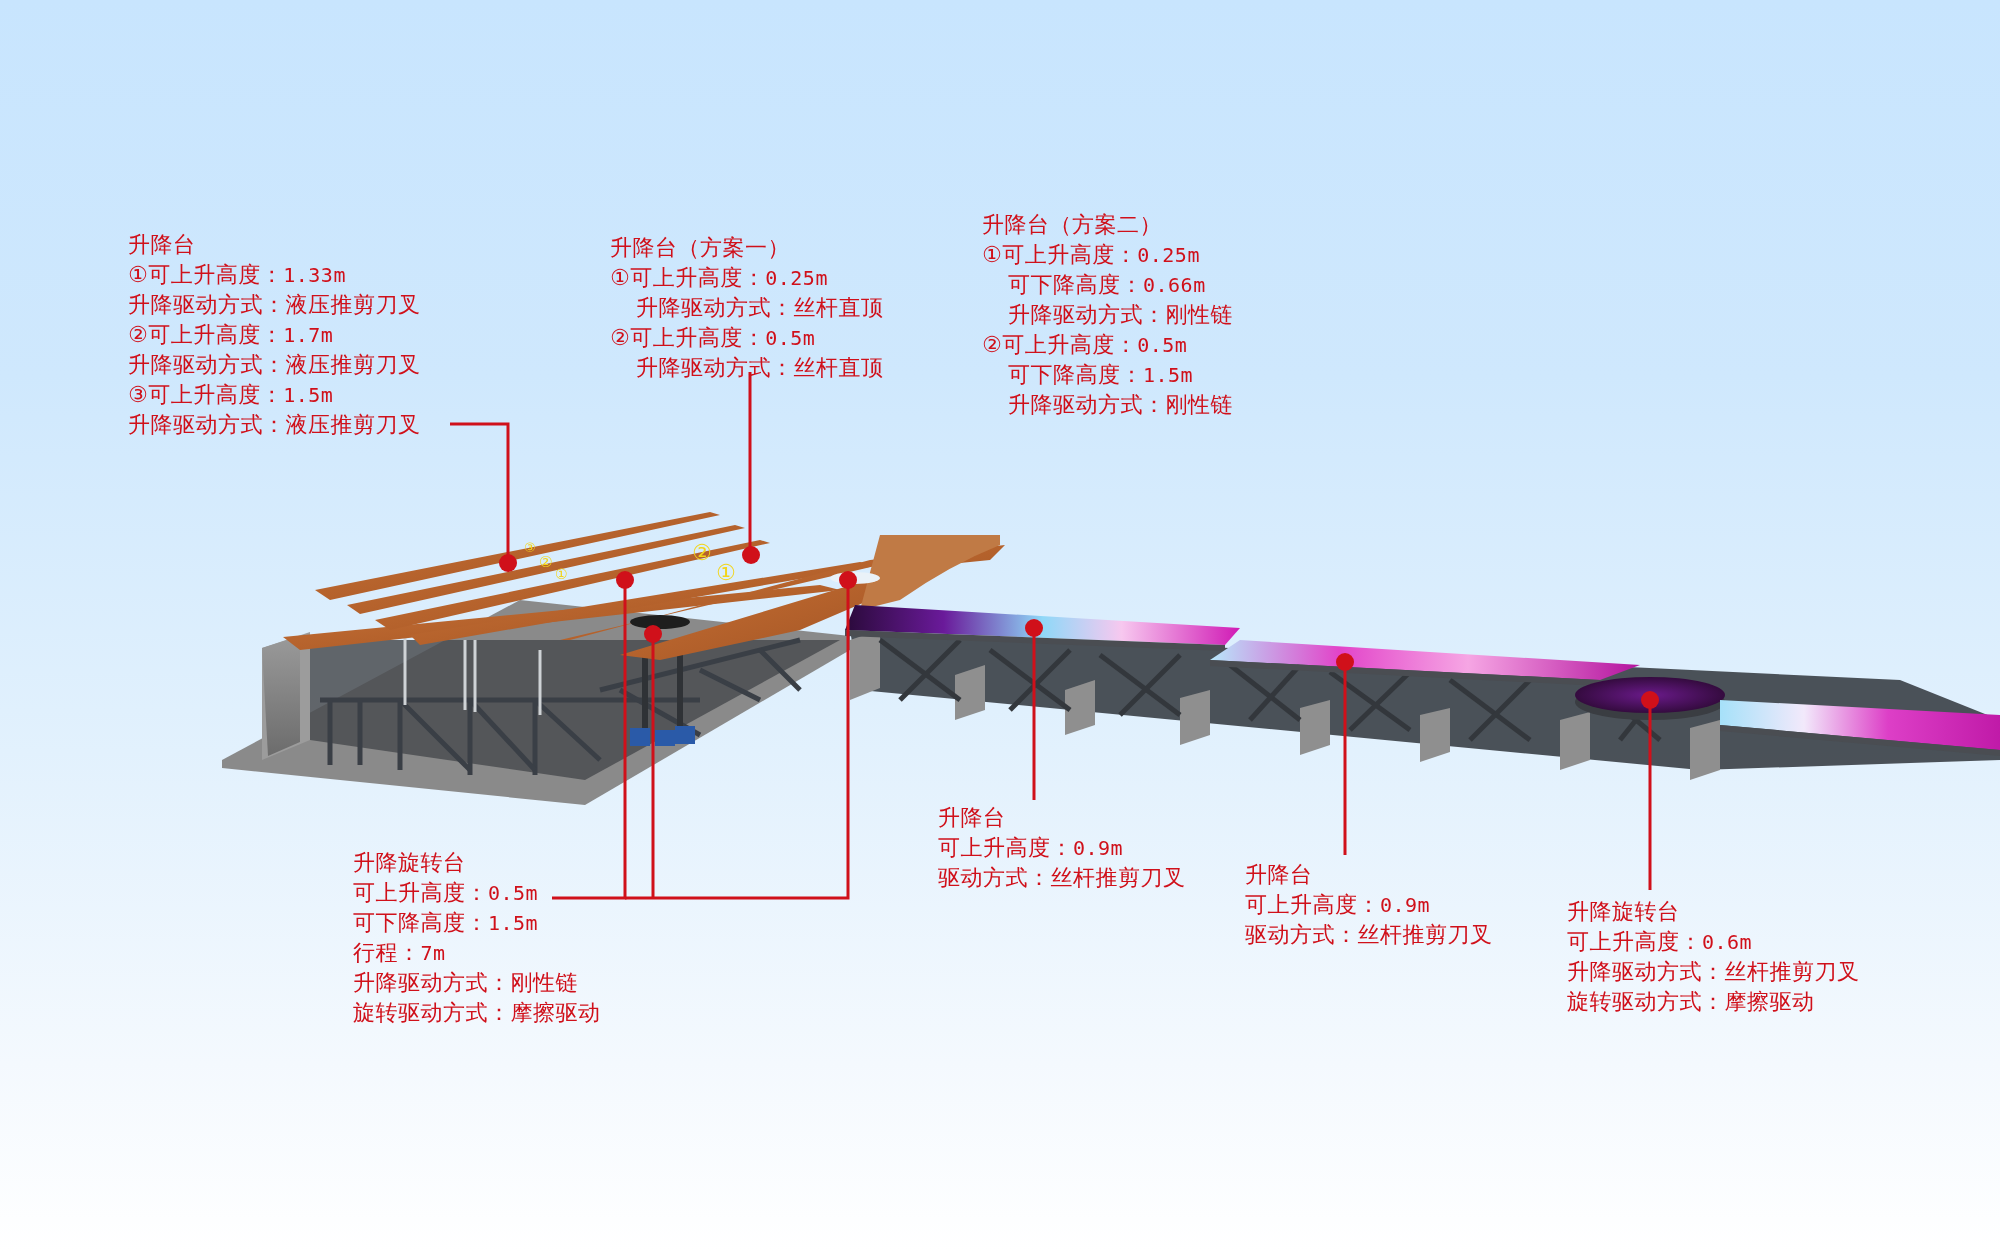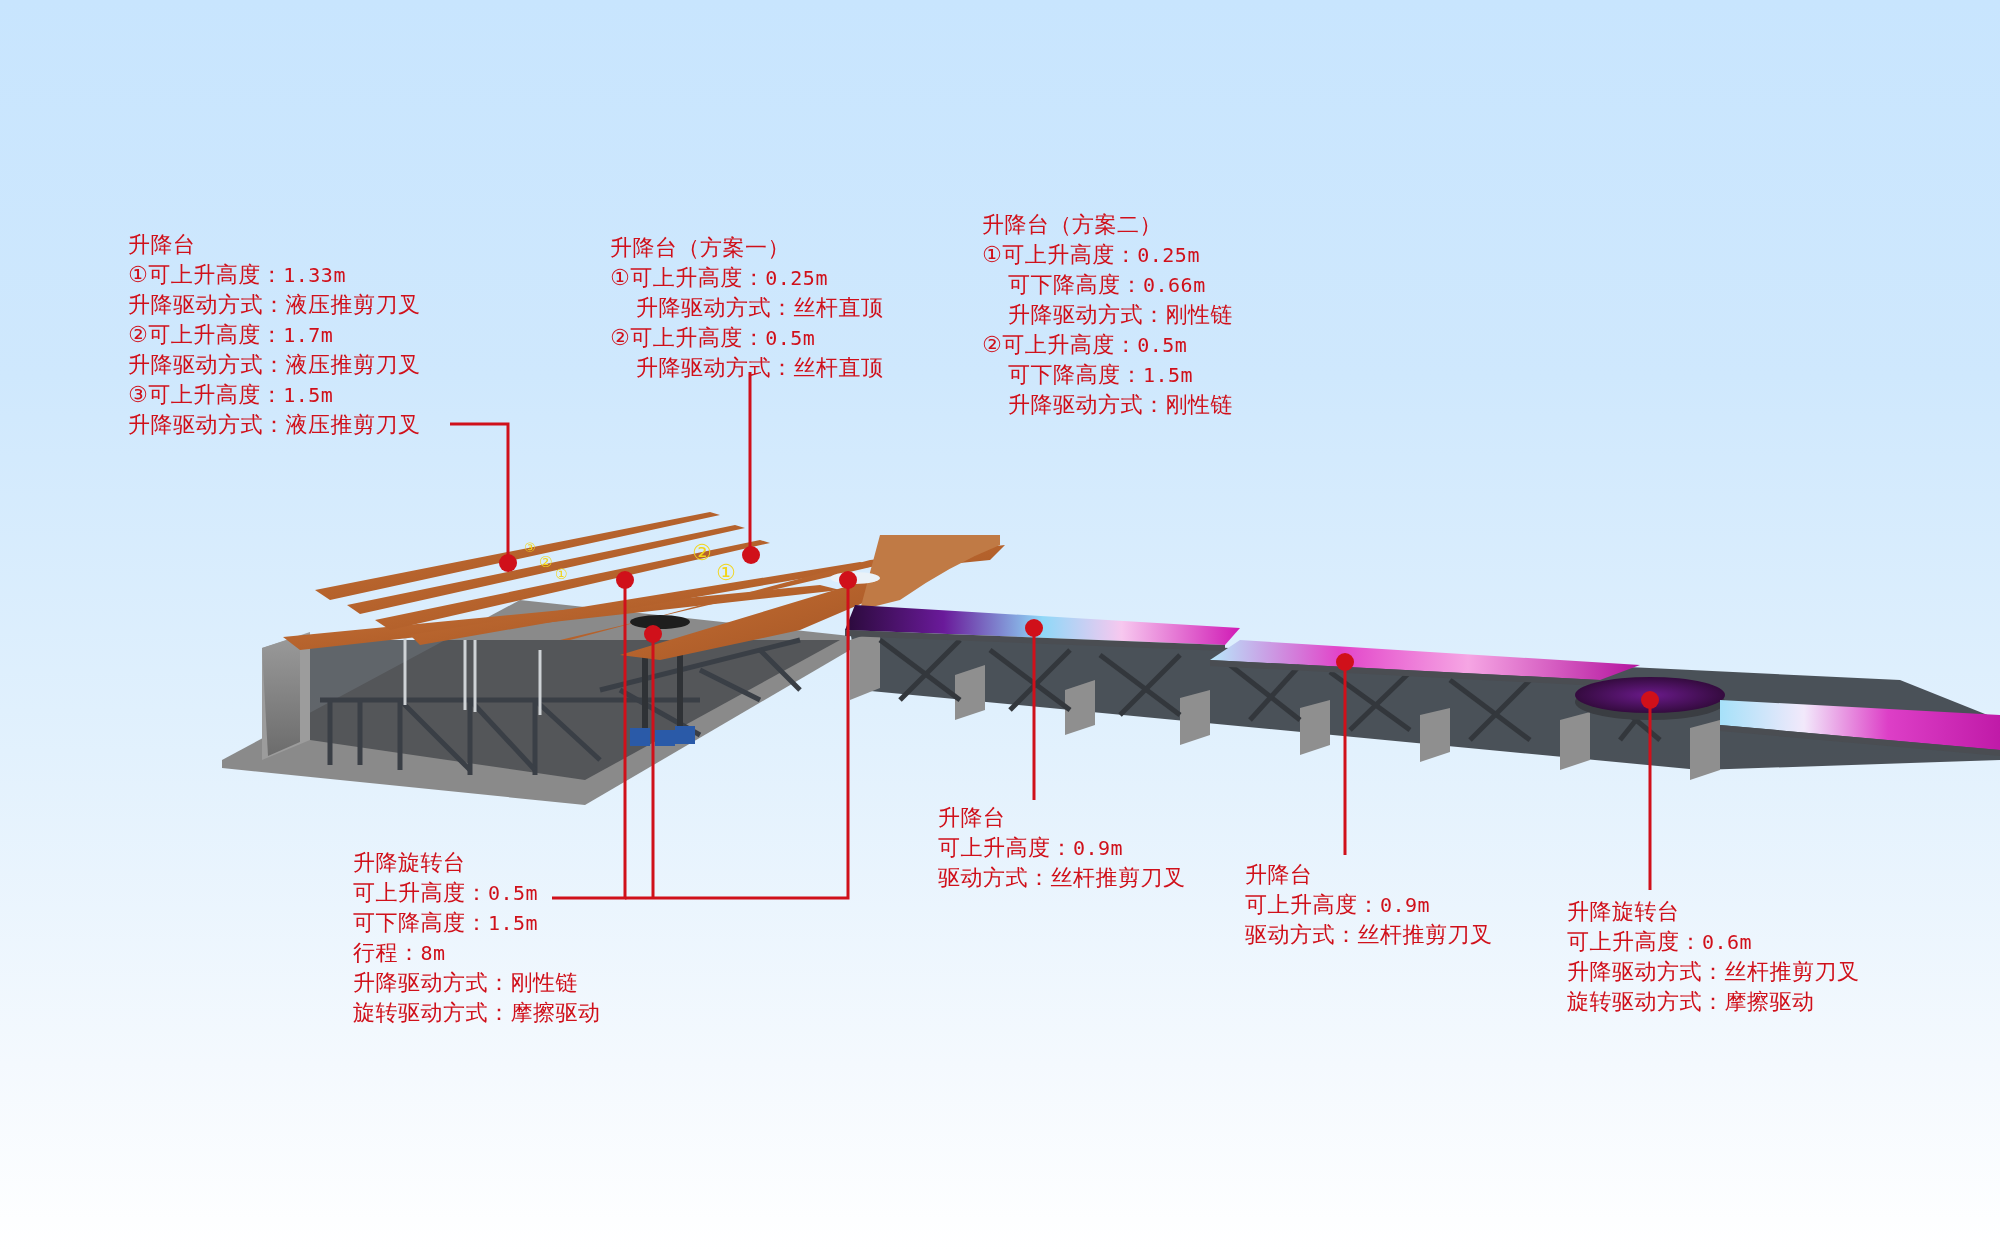--- a/index.html
+++ b/index.html
@@ -208,21 +208,21 @@
   <span class="line indent"><span>升降驱动方式：</span><span>刚性链</span></span>
   <span class="line"><span>②可上升高度：</span><span class="val">0.5m</span></span>
   <span class="line indent"><span>可下降高度：</span><span class="val">1.5m</span></span>
   <span class="line indent"><span>升降驱动方式：</span><span>刚性链</span></span>
 </div>
 
 <div class="callout" style="left:353px;top:848px;">
   <span class="line">升降旋转台</span>
   <span class="line"><span>可上升高度：</span><span class="val">0.5m</span></span>
   <span class="line"><span>可下降高度：</span><span class="val">1.5m</span></span>
-  <span class="line"><span>行程：</span><span class="val">8m</span></span>
+  <span class="line"><span>行程：</span><span class="val">7m</span></span>
   <span class="line"><span>升降驱动方式：</span><span>刚性链</span></span>
   <span class="line"><span>旋转驱动方式：</span><span>摩擦驱动</span></span>
 </div>
 
 <div class="callout" style="left:938px;top:803px;">
   <span class="line">升降台</span>
   <span class="line"><span>可上升高度：</span><span class="val">0.9m</span></span>
   <span class="line"><span>驱动方式：</span><span>丝杆推剪刀叉</span></span>
 </div>
 

